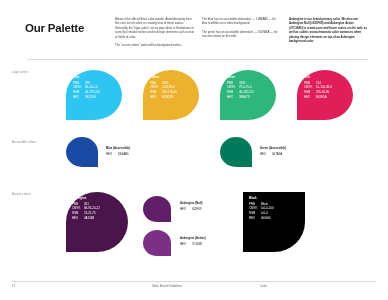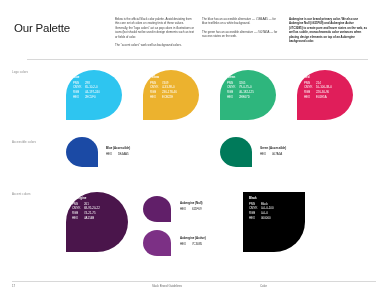--- a/index.html
+++ b/index.html
@@ -23,24 +23,24 @@
 
   
   .header {
     position: absolute;
     left: 0; right: 0;
     top: 0;
     height: 62px;
   }
   .page-title {
     position: absolute;
-    left: 14px;
+    left: 25px;
     top: 22px;
     font-size: 11.5px;
-    font-weight: normal;
+    font-weight: bold;
     letter-spacing: -0.2px;
     color: #1a1a1a;
     white-space: nowrap;
   }
   .intro-cols {
     position: absolute;
     left: 115px;
     top: 17px;
     right: 20px;
     display: flex;

